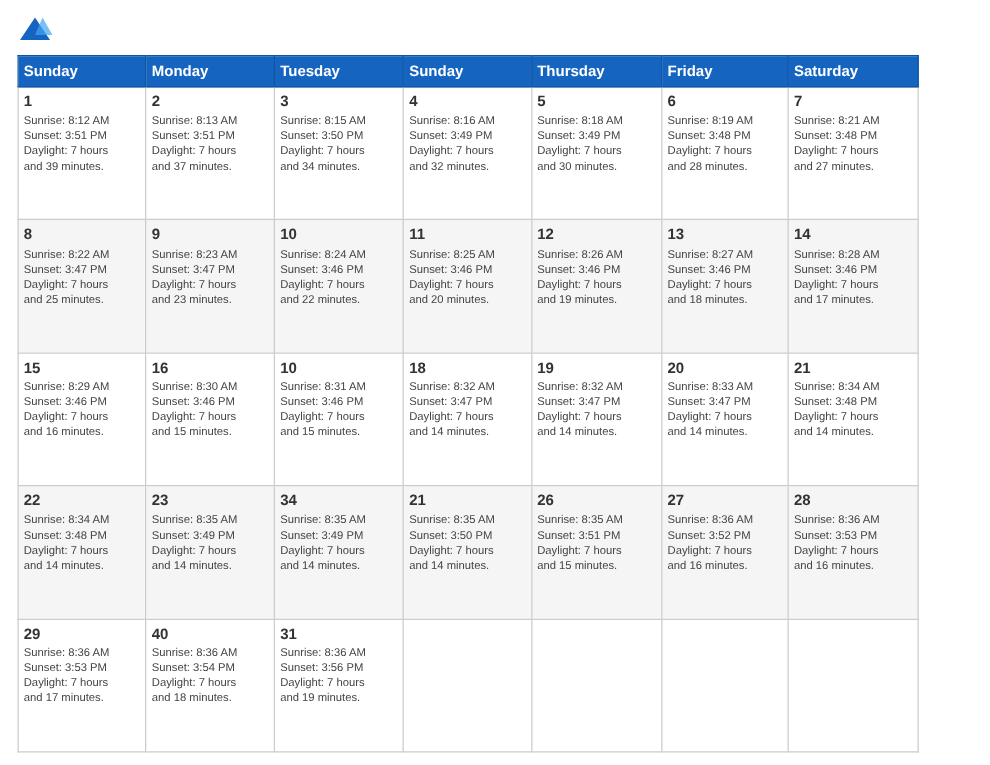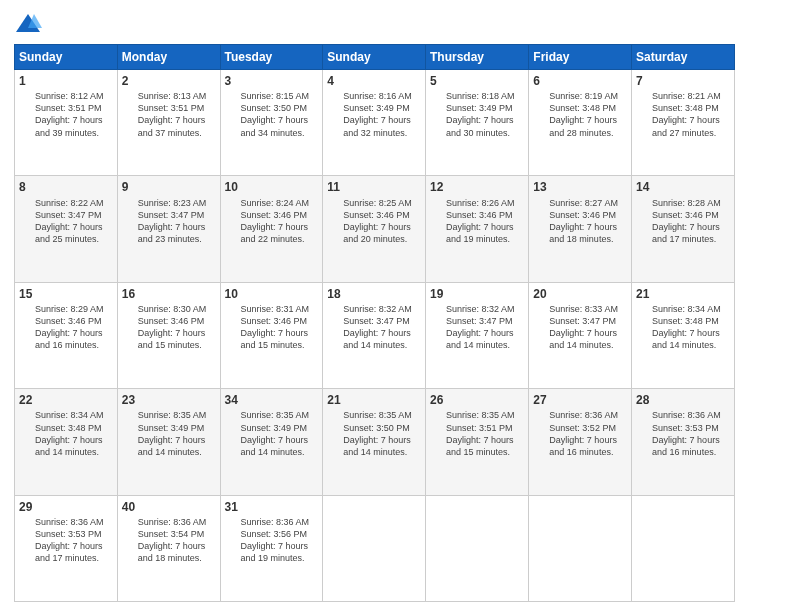--- a/index.html
+++ b/index.html
@@ -90,21 +90,20 @@
       font-size: 12px;
       font-weight: bold;
       color: #333;
       display: block;
       margin-bottom: 1px;
     }
     .day-detail {
       color: #444;
       font-size: 9px;
       line-height: 1.35;
-      margin-left: 16px;
     }
     .empty-cell {
       background: #fff !important;
     }
   </style>
 </head>
 <body>
 
 <div class="page">
   <div class="header">

